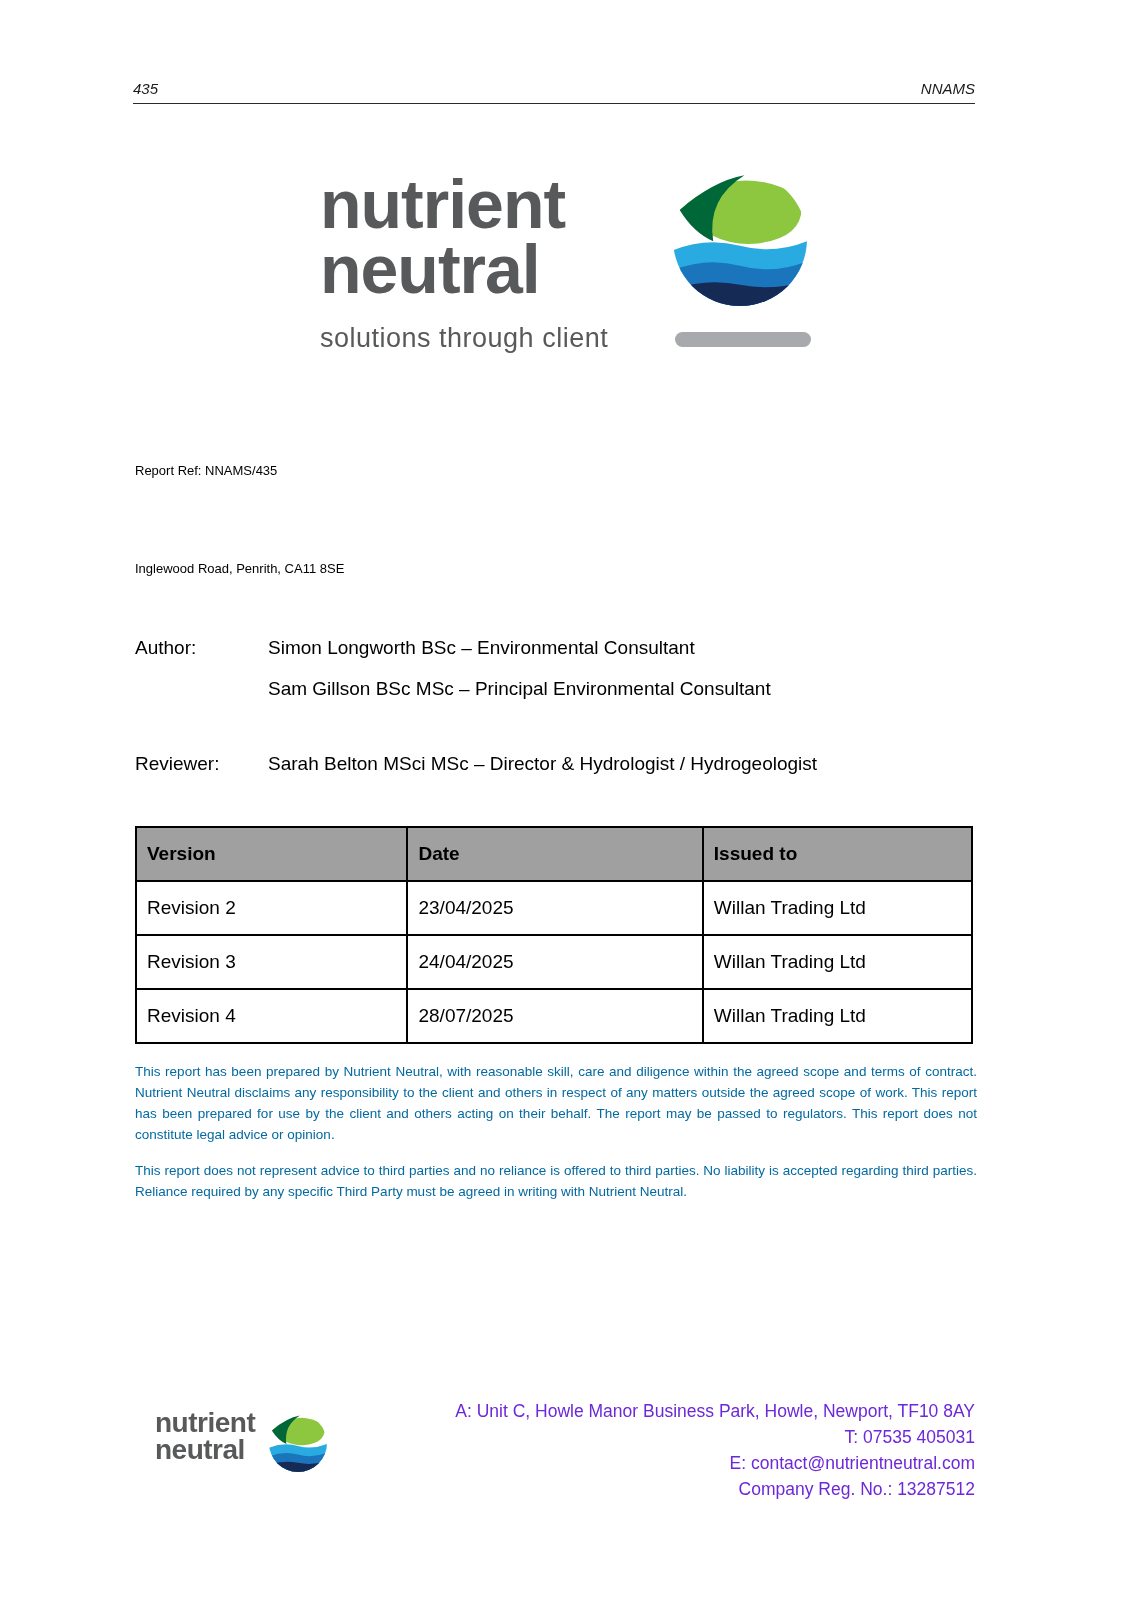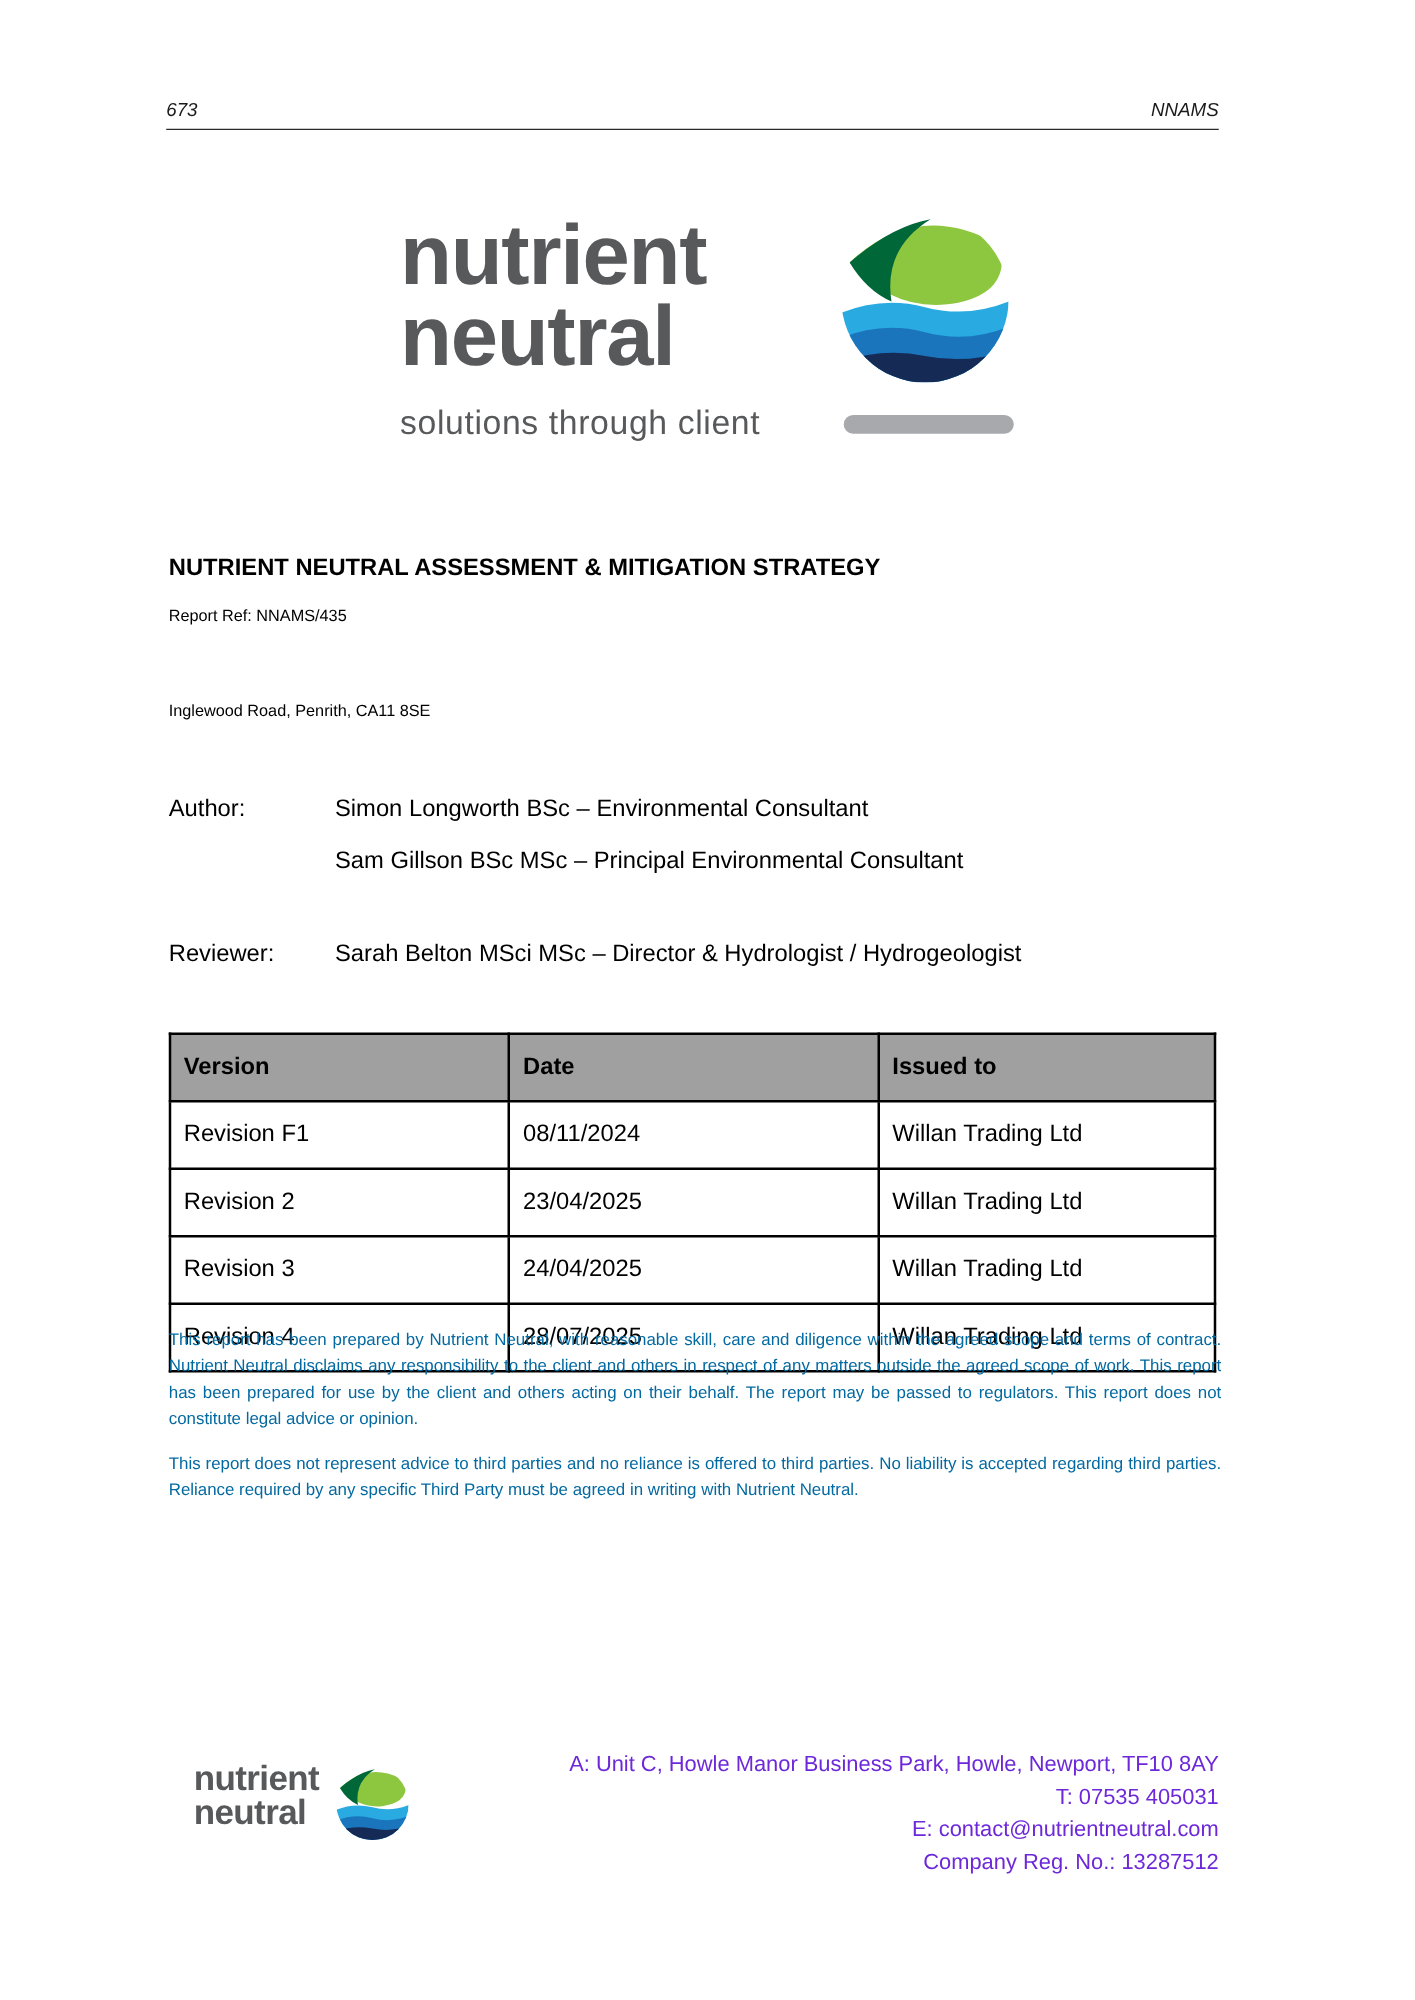--- a/index.html
+++ b/index.html
@@ -108,21 +108,21 @@
     position: absolute; right: 157px; top: 1398px;
     text-align: right; font-size: 17.5px; line-height: 26px; color: #6d28d9;
   }
 </style>
 </head>
 <body>
 
 <div class="page">
 
   <div class="page-header">
-    <span>673</span>
+    <span>435</span>
     <span>NNAMS</span>
   </div>
   <div class="header-rule"></div>
 
   <div class="logo-block">
     <div class="logo-text">
       <div class="wordmark">nutrient</div>
       <div class="wordmark">neutral</div>
       <div class="logo-tagline">solutions through client</div>
     </div>
@@ -140,21 +140,20 @@
           <path d="M0 70 Q 30 58 60 66 Q 90 74 120 62 L120 120 L0 120 Z" fill="#29abe2"></path>
           <path d="M0 88 Q 30 76 60 84 Q 90 92 120 80 L120 120 L0 120 Z" fill="#1b75bc"></path>
           <path d="M0 105 Q 30 95 60 101 Q 90 107 120 97 L120 120 L0 120 Z" fill="#152a55"></path>
         </g>
       </svg>
       <div class="logo-shadow"></div>
     </div>
   </div>
 
   <div class="title-block">
-    <div class="report-title">NUTRIENT NEUTRAL ASSESSMENT &amp; MITIGATION STRATEGY</div>
     <div class="report-ref">Report Ref: NNAMS/435</div>
   </div>
   <div class="site-address">Inglewood Road, Penrith, CA11 8SE</div>
 
   <div class="people-row authors-row">
     <div class="label">Author:</div>
     <div class="names">
       <div>Simon Longworth BSc – Environmental Consultant</div>
       <div>Sam Gillson BSc MSc – Principal Environmental Consultant</div>
     </div>
@@ -168,25 +167,20 @@
 
   <table class="version-table">
     <thead>
       <tr>
         <th class="col-version">Version</th>
         <th class="col-date">Date</th>
         <th class="col-issued">Issued to</th>
       </tr>
     </thead>
     <tbody>
-      <tr>
-        <td>Revision F1</td>
-        <td>08/11/2024</td>
-        <td>Willan Trading Ltd</td>
-      </tr>
       <tr>
         <td>Revision 2</td>
         <td>23/04/2025</td>
         <td>Willan Trading Ltd</td>
       </tr>
       <tr>
         <td>Revision 3</td>
         <td>24/04/2025</td>
         <td>Willan Trading Ltd</td>
       </tr>

